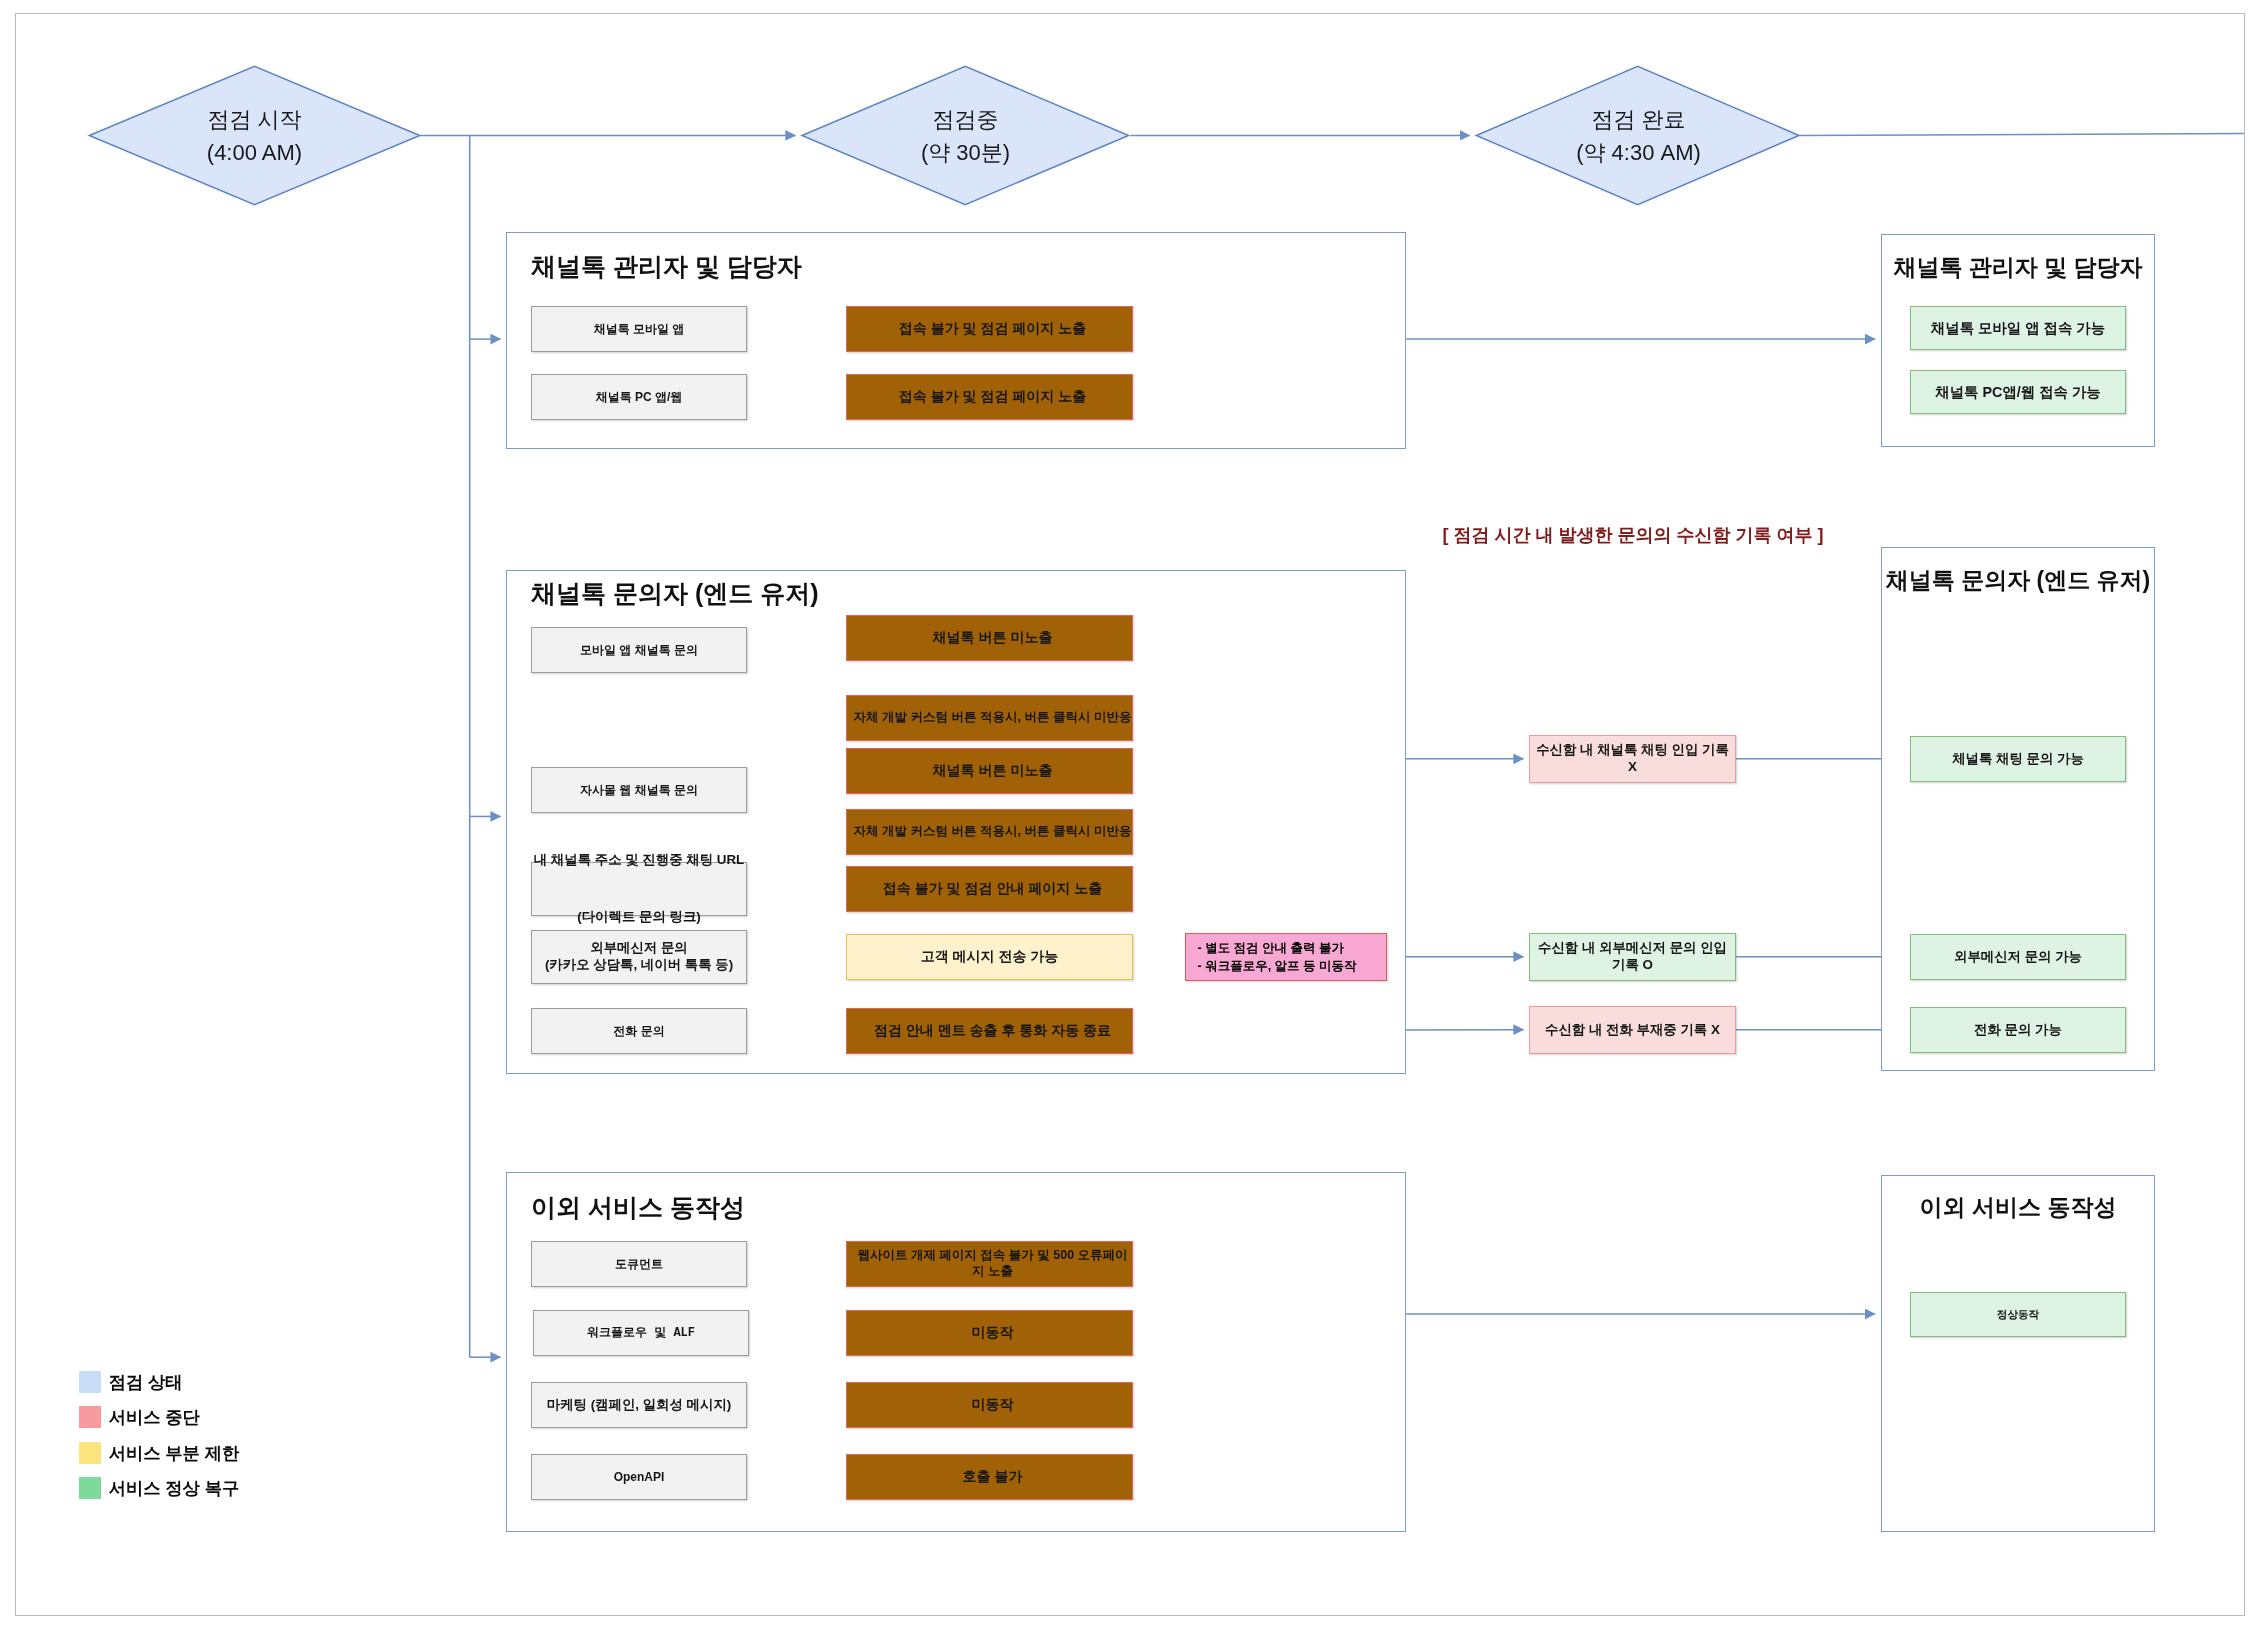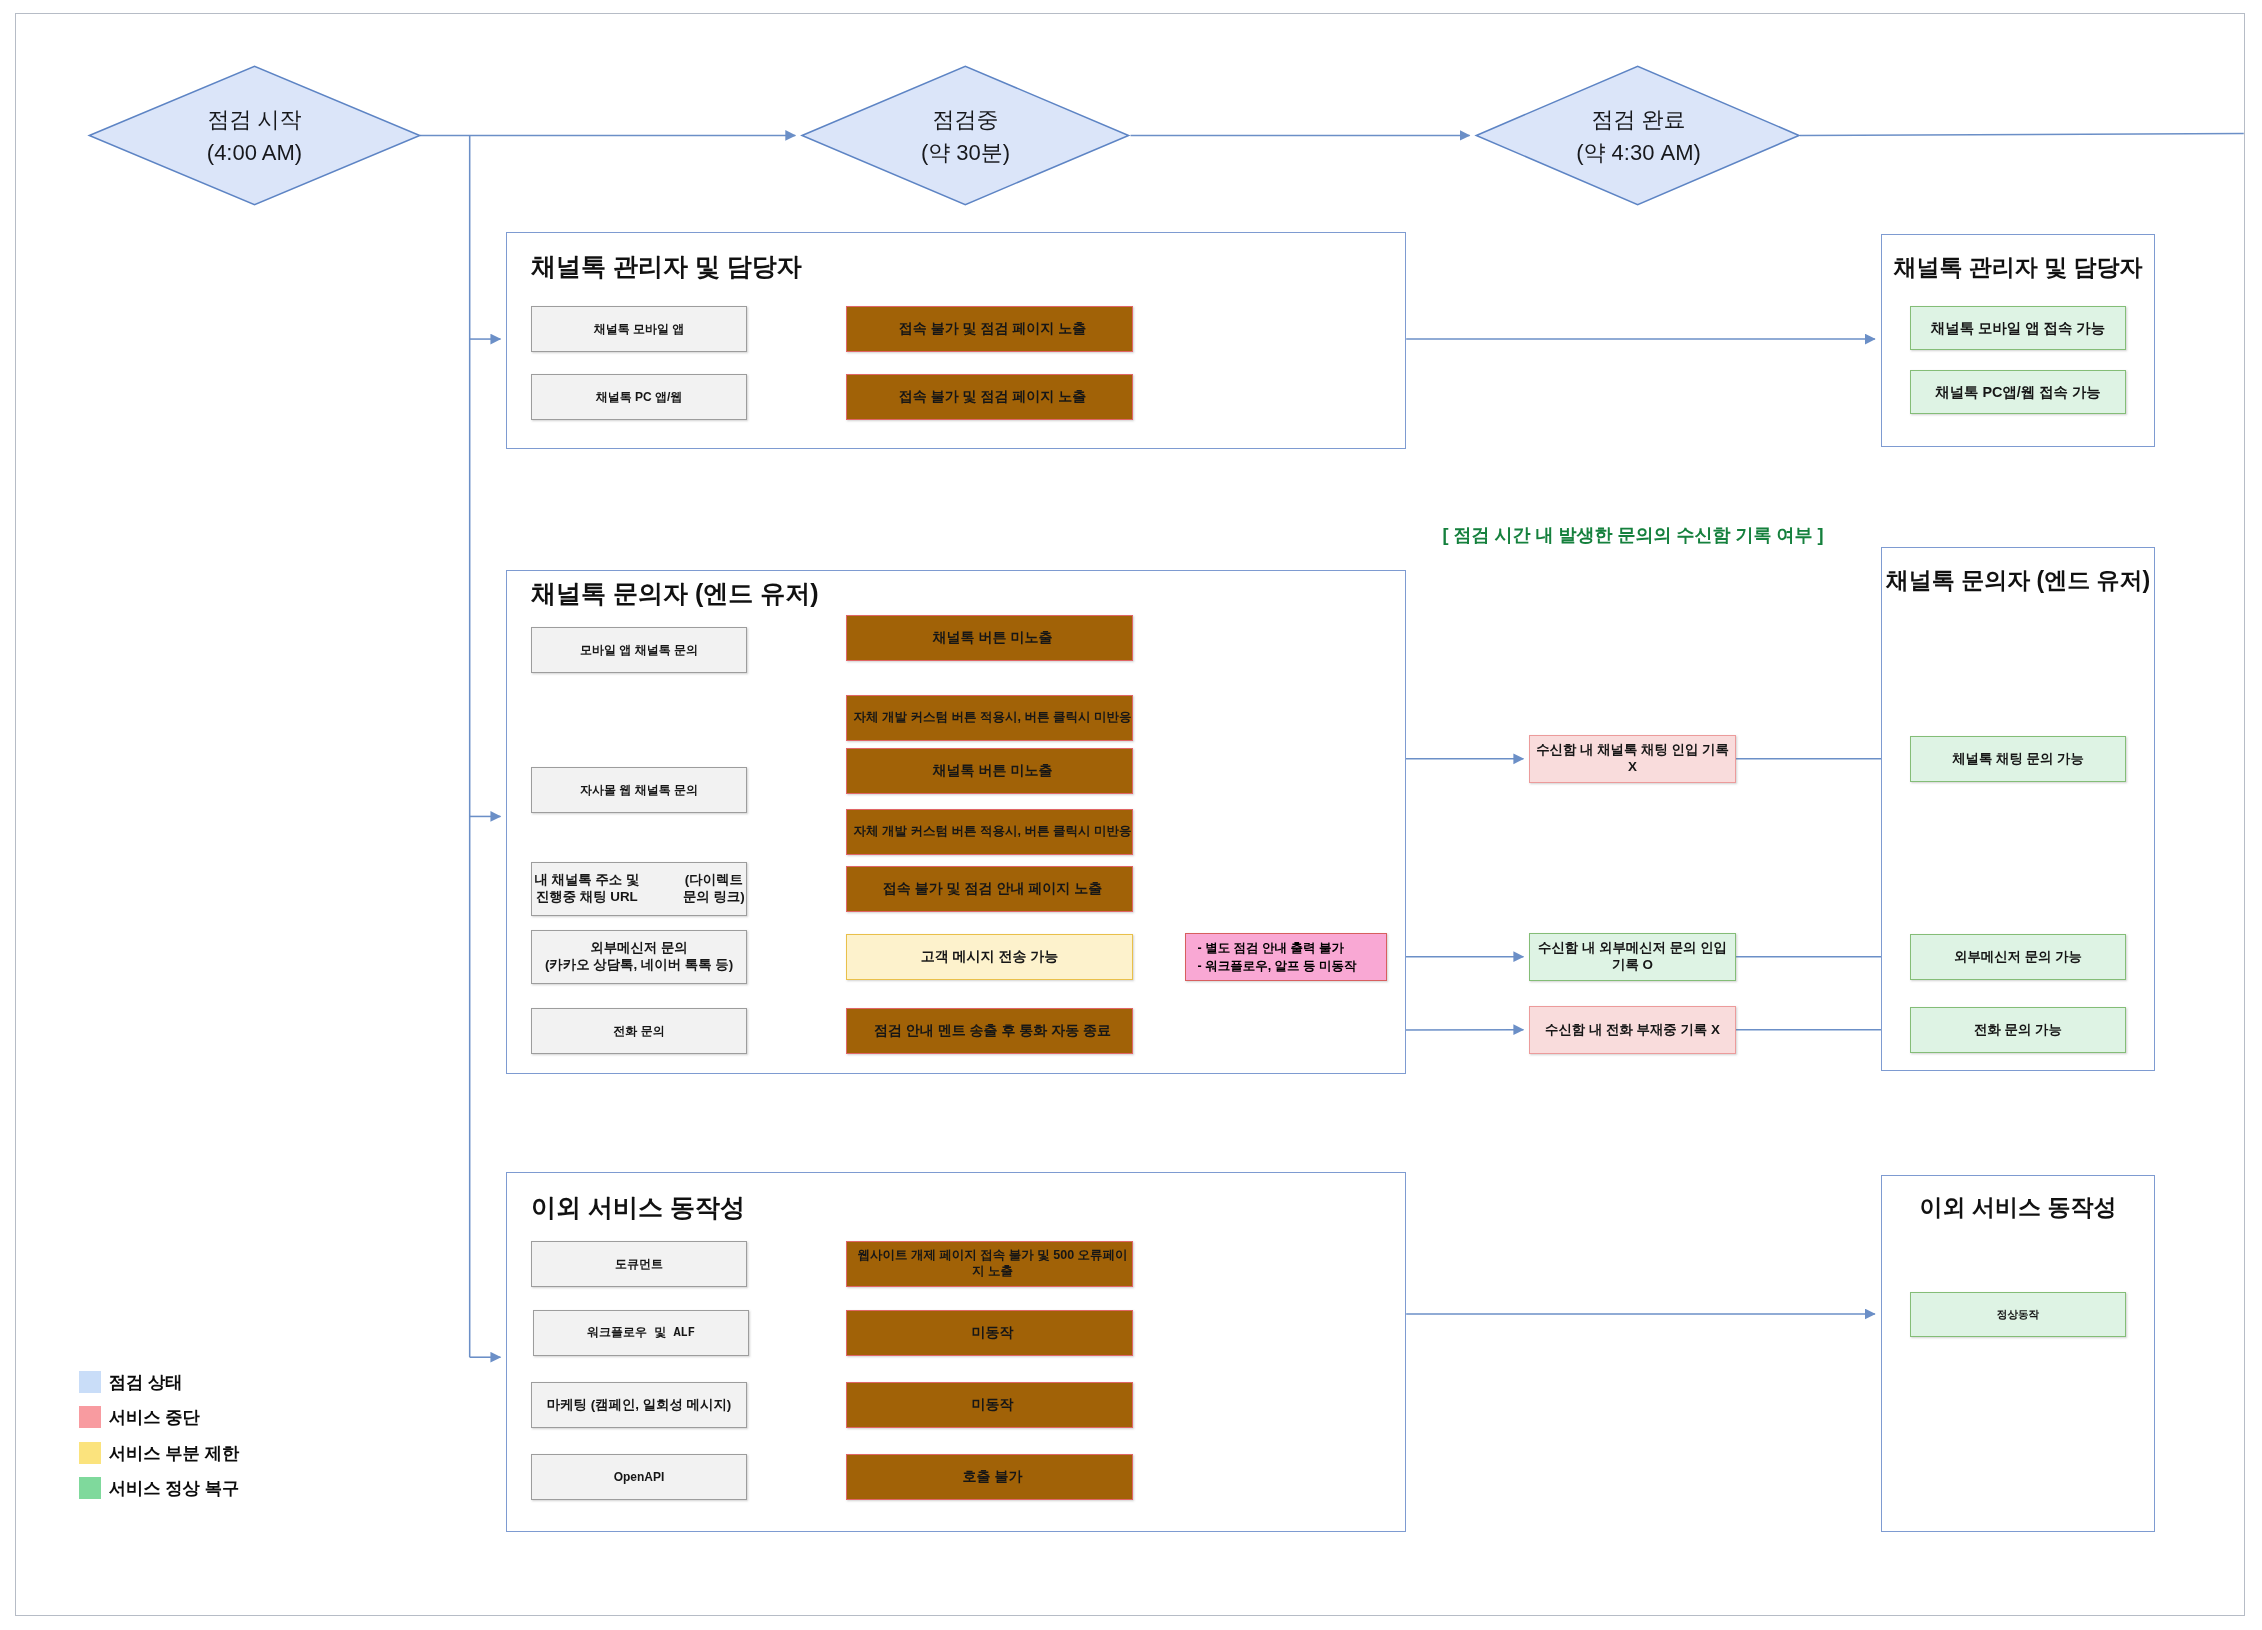--- a/index.html
+++ b/index.html
@@ -13,21 +13,21 @@
   .gray.small{font-size:13.4px;}
   .red{background:#a16207;border:1.9px solid #e06666;font-size:14px;padding-left:6px;}
   .red.small{font-size:12.5px;}
   .redlight{background:#f9dcdc;border:1.9px solid #ec9b9b;font-size:13.4px;}
   .yellow{background:#fdf2cc;border:1.9px solid #e9c04a;font-size:14px;}
   .green{background:#def3e4;border:1.9px solid #84bd77;font-size:13.4px;}
   .note{background:#f9a8d4;border:1.9px solid #d75f5f;font-size:12.5px;display:flex;flex-direction:column;align-items:flex-start;justify-content:center;padding-left:11.5px;text-align:left;z-index:4;position:absolute;font-weight:bold;box-sizing:border-box;line-height:1.45;box-shadow:1.4px 1.4px 1.9px rgba(120,120,120,.35);}
   .title-left{position:absolute;font-size:25px;font-weight:bold;color:#111;z-index:4;white-space:nowrap;}
   .title-center{position:absolute;font-size:23px;font-weight:bold;color:#111;z-index:4;text-align:center;}
   .diamond-label{position:absolute;display:flex;flex-direction:column;align-items:center;justify-content:center;font-size:22px;font-weight:normal;color:#17181c;z-index:4;line-height:1.5;}
-  .hdr{position:absolute;font-size:18px;font-weight:bold;color:#15803d;text-align:center;z-index:4;white-space:nowrap;}
+  .hdr{position:absolute;font-size:18px;font-weight:bold;color:#7f1d1d;text-align:center;z-index:4;white-space:nowrap;}
   .legend-row{position:absolute;display:flex;align-items:center;z-index:4;}
   .legend-swatch{width:22px;height:22px;margin-right:7.7px;flex:0 0 auto;}
   .legend-label{font-size:17.3px;font-weight:bold;color:#0c0c0c;white-space:nowrap;}
   .tiny{font-size:10.6px;}
 </style>
 </head>
 <body>
 
 <div class="canvas">
 
@@ -126,21 +126,21 @@
   <div class="title-left" style="left:531px;top:577px;">채널톡 문의자 (엔드 유저)</div>
 
   <div class="node gray" style="left:531px;top:627px;width:216px;height:46px;">모바일 앱 채널톡 문의</div>
   <div class="node red" style="left:846px;top:615px;width:287px;height:46px;">채널톡 버튼 미노출</div>
   <div class="node red small" style="left:846px;top:695px;width:287px;height:46px;">자체 개발 커스텀 버튼 적용시, 버튼 클릭시 미반응</div>
 
   <div class="node gray" style="left:531px;top:767px;width:216px;height:46px;">자사몰 웹 채널톡 문의</div>
   <div class="node red" style="left:846px;top:748px;width:287px;height:46px;">채널톡 버튼 미노출</div>
   <div class="node red small" style="left:846px;top:809px;width:287px;height:46px;">자체 개발 커스텀 버튼 적용시, 버튼 클릭시 미반응</div>
 
-  <div class="node gray small" style="left:531px;top:862px;width:216px;height:54px;flex-direction:row;gap:40px;">
+  <div class="node gray small" style="left:531px;top:862px;width:216px;height:54px;flex-direction:column;gap:40px;">
     <span>내 채널톡 주소 및 진행중 채팅 URL</span>
     <span>(다이렉트 문의 링크)</span>
   </div>
   <div class="node red" style="left:846px;top:866px;width:287px;height:46px;">접속 불가 및 점검 안내 페이지 노출</div>
 
   <div class="node gray small" style="left:531px;top:930px;width:216px;height:54px;flex-direction:column;">
     <span>외부메신저 문의</span>
     <span>(카카오 상담톡, 네이버 톡톡 등)</span>
   </div>
   <div class="node yellow" style="left:846px;top:934px;width:287px;height:46px;">고객 메시지 전송 가능</div>

